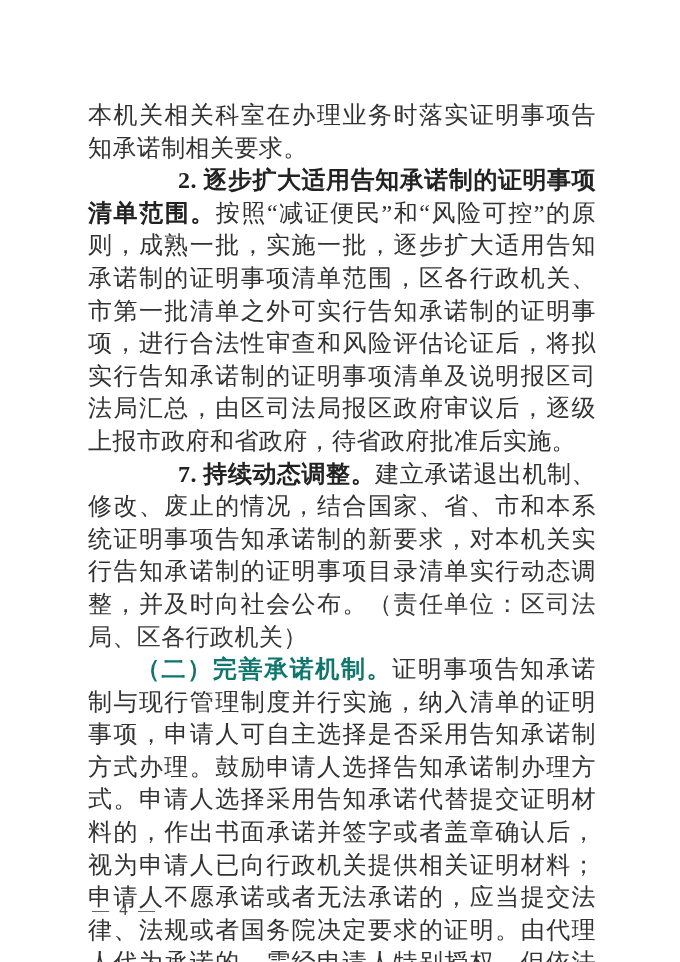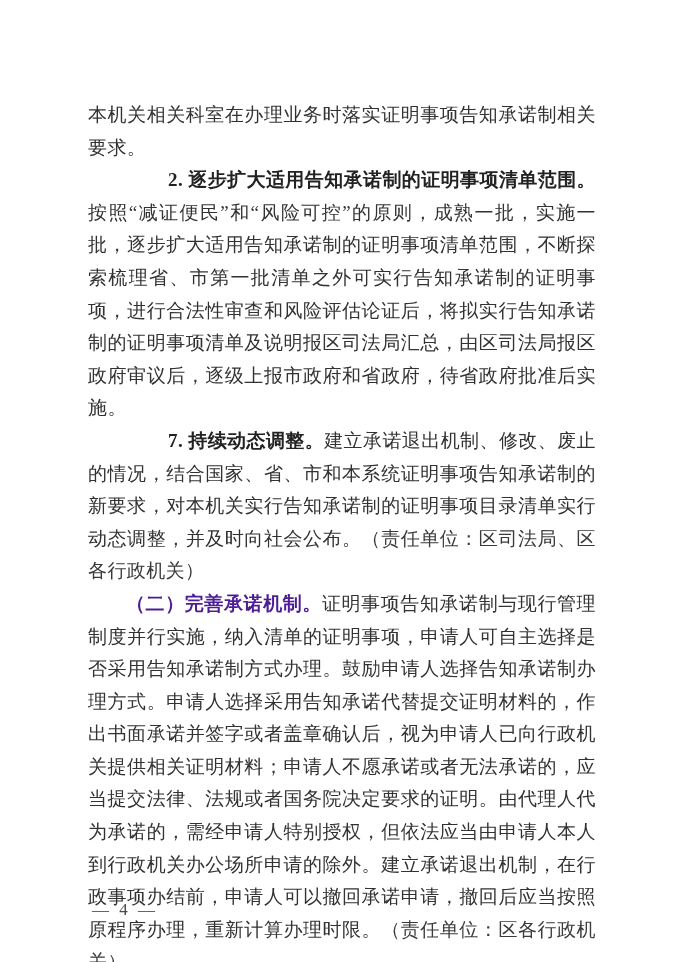--- a/index.html
+++ b/index.html
@@ -16,40 +16,40 @@
     padding: 99px 84px 0 88px;
     overflow: hidden;
     font-family: "Liberation Serif", "DejaVu Serif", serif;
     color: #323232;
   }
   .doc-body {
     width: 508px;
   }
   p.para {
     margin: 0;
-    font-size: 19px;
+    font-size: 24px;
     line-height: 32.6px;
     text-align: justify;
     letter-spacing: 0.4px;
     word-break: break-all;
   }
   p.para.indent {
     text-indent: 2em;
   }
   .seg-normal {
     font-weight: 400;
   }
   .seg-bold {
     font-weight: 700;
     color: #222222;
     margin-left: 42px;
   }
   .seg-bold-kai {
     font-weight: 700;
-    color: #4c1d95;
+    color: #0f766e;
   }
   .seg-kai {
     font-weight: 400;
     color: #3a3a3a;
   }
   .footer {
     position: absolute;
     left: 92px;
     bottom: 42px;
     font-size: 17px;
@@ -57,18 +57,18 @@
     color: #4a4a4a;
     font-family: "Liberation Serif", "DejaVu Serif", serif;
   }
 </style>
 </head>
 <body>
 
 <div class="page">
   <div class="doc-body" id="doc-body">
       <p class="para"><span class="seg-normal">本机关相关科室在办理业务时落实证明事项告知承诺制相关要求。</span></p>
-      <p class="para indent"><span class="seg-bold">2. 逐步扩大适用告知承诺制的证明事项清单范围。</span><span class="seg-normal">按照“减证便民”和“风险可控”的原则，成熟一批，实施一批，逐步扩大适用告知承诺制的证明事项清单范围，不断探索梳理省、市第一批清单之外可实行告知承诺制的证明事项，进行合法性审查和风险评估论证后，将拟实行告知承诺制的证明事项清单及说明报区司法局汇总，由区司法局报区政府审议后，逐级上报市政府和省政府，待省政府批准后实施。</span></p>
+      <p class="para indent"><span class="seg-bold">2. 逐步扩大适用告知承诺制的证明事项清单范围。</span><span class="seg-normal">按照“减证便民”和“风险可控”的原则，成熟一批，实施一批，逐步扩大适用告知承诺制的证明事项清单范围，区各行政机关、市第一批清单之外可实行告知承诺制的证明事项，进行合法性审查和风险评估论证后，将拟实行告知承诺制的证明事项清单及说明报区司法局汇总，由区司法局报区政府审议后，逐级上报市政府和省政府，待省政府批准后实施。</span></p>
       <p class="para indent"><span class="seg-bold">7. 持续动态调整。</span><span class="seg-normal">建立承诺退出机制、修改、废止的情况，结合国家、省、市和本系统证明事项告知承诺制的新要求，对本机关实行告知承诺制的证明事项目录清单实行动态调整，并及时向社会公布。</span><span class="seg-kai">（责任单位：区司法局、区各行政机关）</span></p>
       <p class="para indent"><span class="seg-bold-kai">（二）完善承诺机制。</span><span class="seg-normal">证明事项告知承诺制与现行管理制度并行实施，纳入清单的证明事项，申请人可自主选择是否采用告知承诺制方式办理。鼓励申请人选择告知承诺制办理方式。申请人选择采用告知承诺代替提交证明材料的，作出书面承诺并签字或者盖章确认后，视为申请人已向行政机关提供相关证明材料；申请人不愿承诺或者无法承诺的，应当提交法律、法规或者国务院决定要求的证明。由代理人代为承诺的，需经申请人特别授权，但依法应当由申请人本人到行政机关办公场所申请的除外。建立承诺退出机制，在行政事项办结前，申请人可以撤回承诺申请，撤回后应当按照原程序办理，重新计算办理时限。</span><span class="seg-kai">（责任单位：区各行政机关）</span></p>
     </div>
   <div class="footer">— 4 —</div>
 </div>
 
 </body></html>

